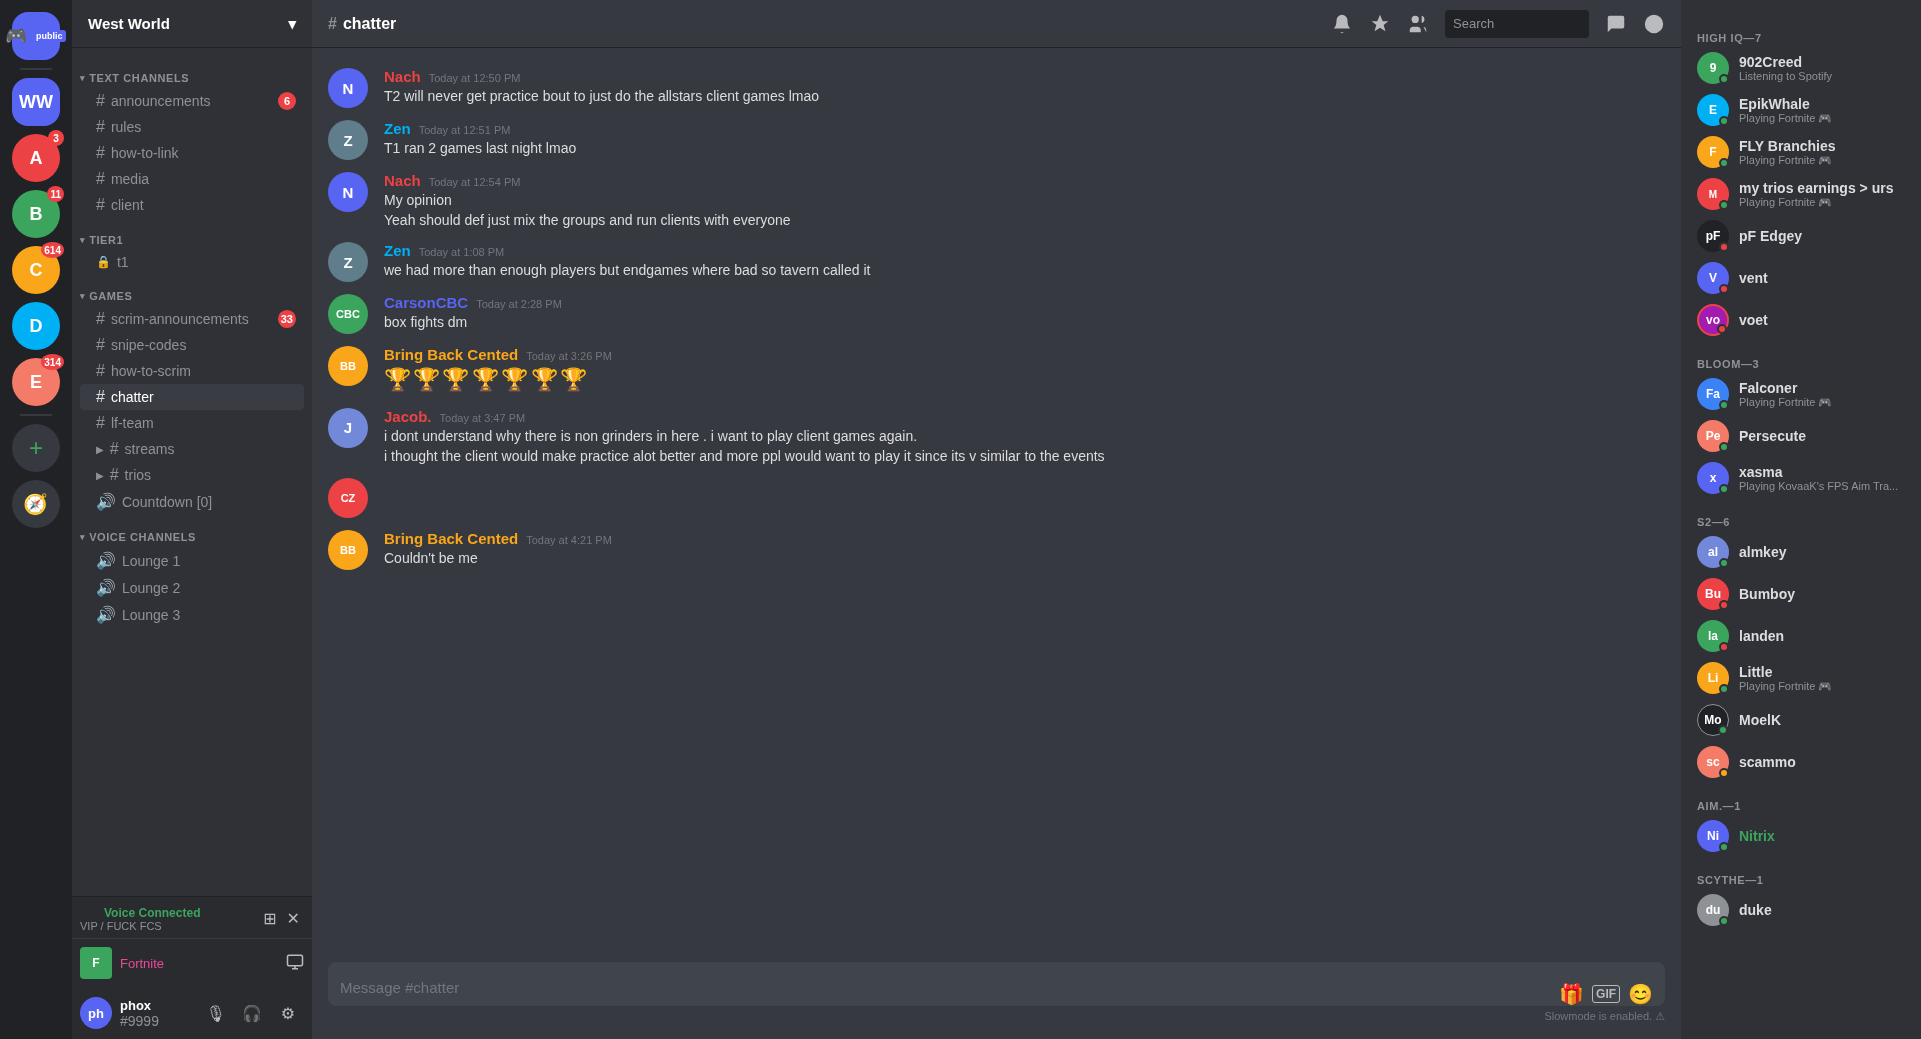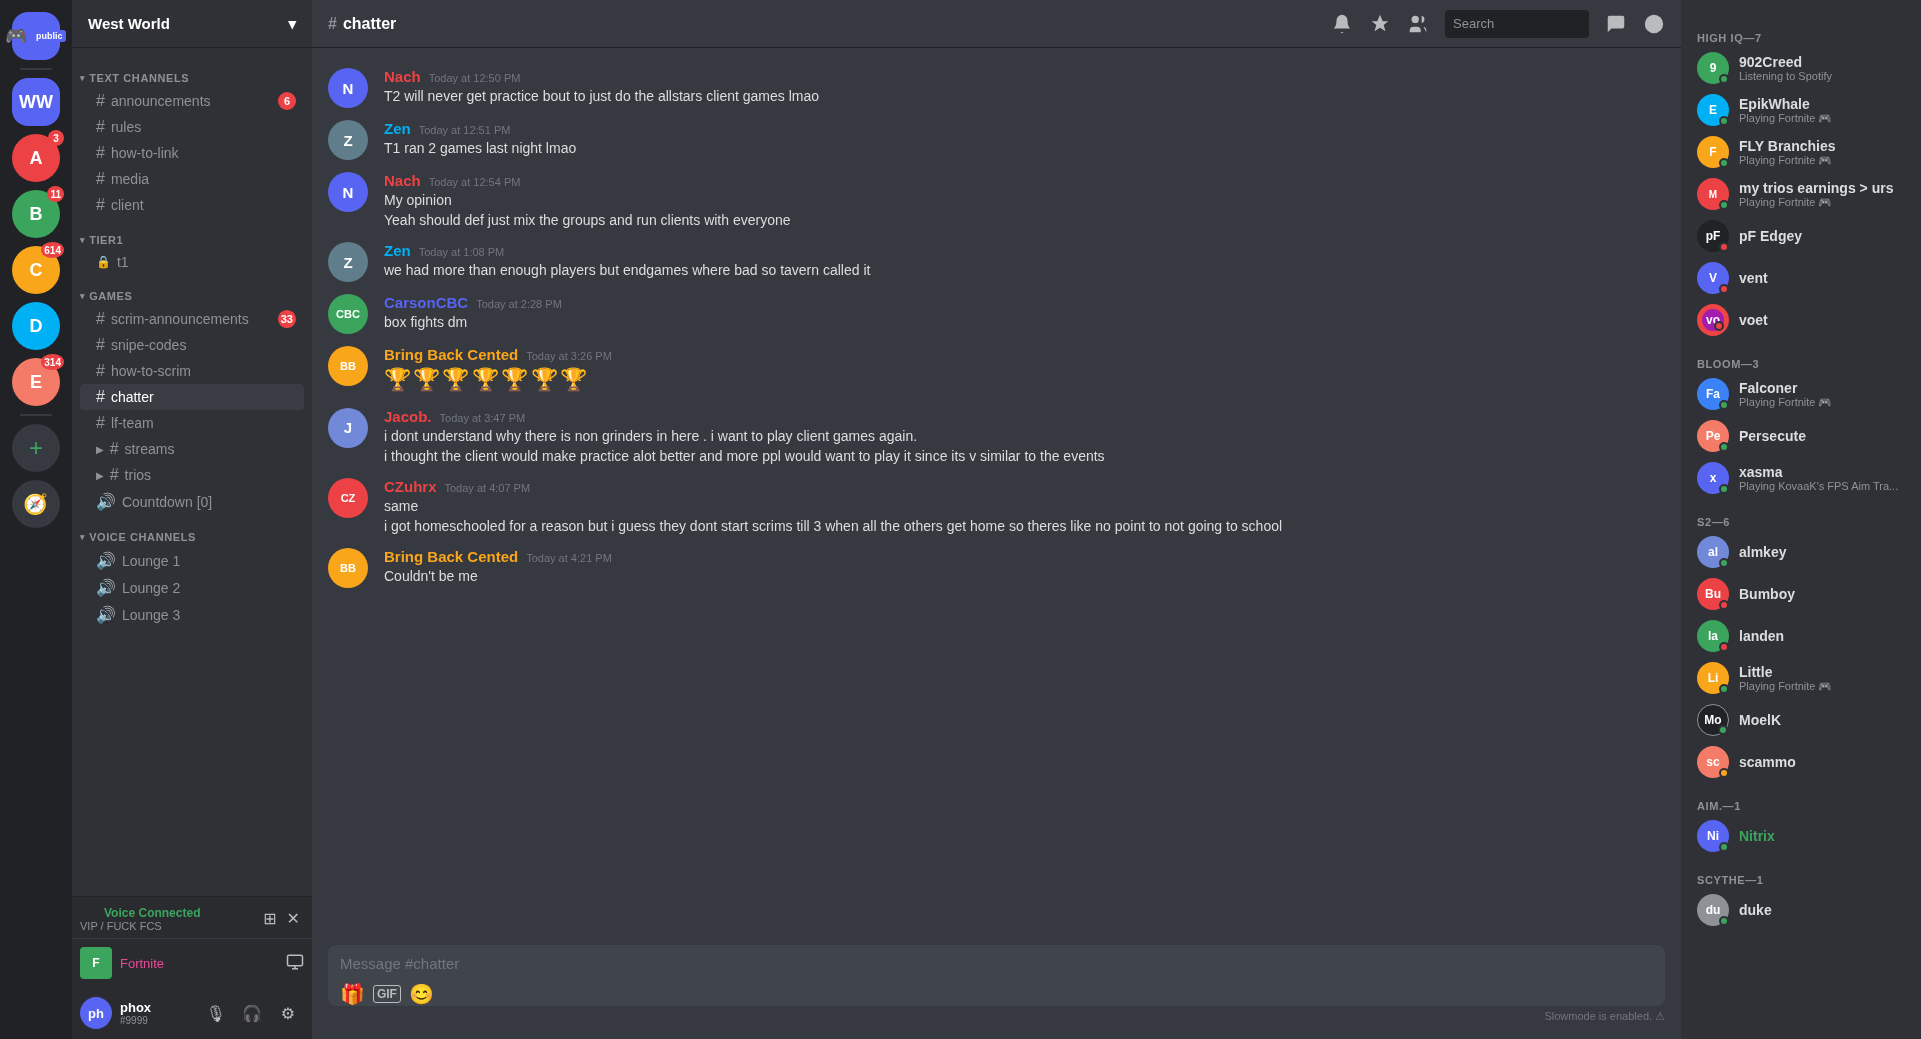--- a/index.html
+++ b/index.html
@@ -159,21 +159,21 @@
       display: flex;
       align-items: center;
       justify-content: center;
       color: #fff;
       font-size: 13px;
       font-weight: 700;
       flex-shrink: 0;
     }
     .user-info { flex: 1; }
     .user-name { font-size: 13px; font-weight: 600; color: #fff; }
-    .user-tag { font-size: 10px; color: #8e9297; }
+    .user-tag { font-size: 14px; color: #8e9297; }
     .user-controls { display: flex; gap: 4px; }
     .user-ctrl-btn {
       width: 32px; height: 32px;
       background: transparent;
       border: none;
       color: #b9bbbe;
       cursor: pointer;
       border-radius: 4px;
       display: flex;
       align-items: center;
@@ -293,24 +293,23 @@
 
     
     #message-input-area {
       padding: 0 16px 16px 16px;
       flex-shrink: 0;
     }
     .message-input-box {
       background: #40444b;
       border-radius: 8px;
       display: flex;
-      align-items: flex-start;
+      align-items: flex-end;
       padding: 0 12px;
       min-height: 44px;
-      flex-direction: column;
     }
     .message-input-box input {
       flex: 1;
       background: transparent;
       border: none;
       outline: none;
       color: #dcddde;
       font-size: 15px;
       padding: 10px 0;
     }
@@ -729,28 +728,20 @@
           <span class="message-author pink">Jacob.</span>
           <span class="message-timestamp">Today at 3:47 PM</span>
         </div>
         <div class="message-text">i dont understand why there is non grinders in here . i want to play client games again.</div>
         <div class="message-text">i thought the client would make practice alot better and more ppl would want to play it since its v similar to the events</div>
       </div>
     </div>
 
     <div class="message-group">
       <div class="message-avatar" style="background:#ed4245; font-size:11px;">CZ</div>
-      <div class="message-content">
-        <div class="message-header">
-          <span class="message-author pink">CZuhrx</span>
-          <span class="message-timestamp">Today at 4:07 PM</span>
-        </div>
-        <div class="message-text">same</div>
-        <div class="message-text">i got homeschooled for a reason but i guess they dont start scrims till 3 when all the others get home so theres like no point to not going to school</div>
-      </div>
     </div>
 
     <div class="message-group">
       <div class="message-avatar" style="background:#faa61a; font-size:11px;">BB</div>
       <div class="message-content">
         <div class="message-header">
           <span class="message-author yellow">Bring Back Cented</span>
           <span class="message-timestamp">Today at 4:21 PM</span>
         </div>
         <div class="message-text">Couldn't be me</div>
@@ -824,21 +815,21 @@
   </div>
   <div class="member-item">
     <div class="member-avatar" style="background:#5865f2;">
       V<span class="status-dot status-dnd"></span>
     </div>
     <div class="member-info">
       <div class="member-name">vent</div>
     </div>
   </div>
   <div class="member-item">
-    <div class="member-avatar" style="background:#a21caf; border: 5px solid #ef4444; text-align: right;">
+    <div class="member-avatar" style="background:#a21caf; border: 2px solid #ef4444; text-align: right;">
       vo<span class="status-dot status-dnd"></span>
     </div>
     <div class="member-info">
       <div class="member-name">voet</div>
     </div>
   </div>
 
   <div class="member-group-header">BLOOM—3</div>
   <div class="member-item">
     <div class="member-avatar" style="background:#3b82f6;">

